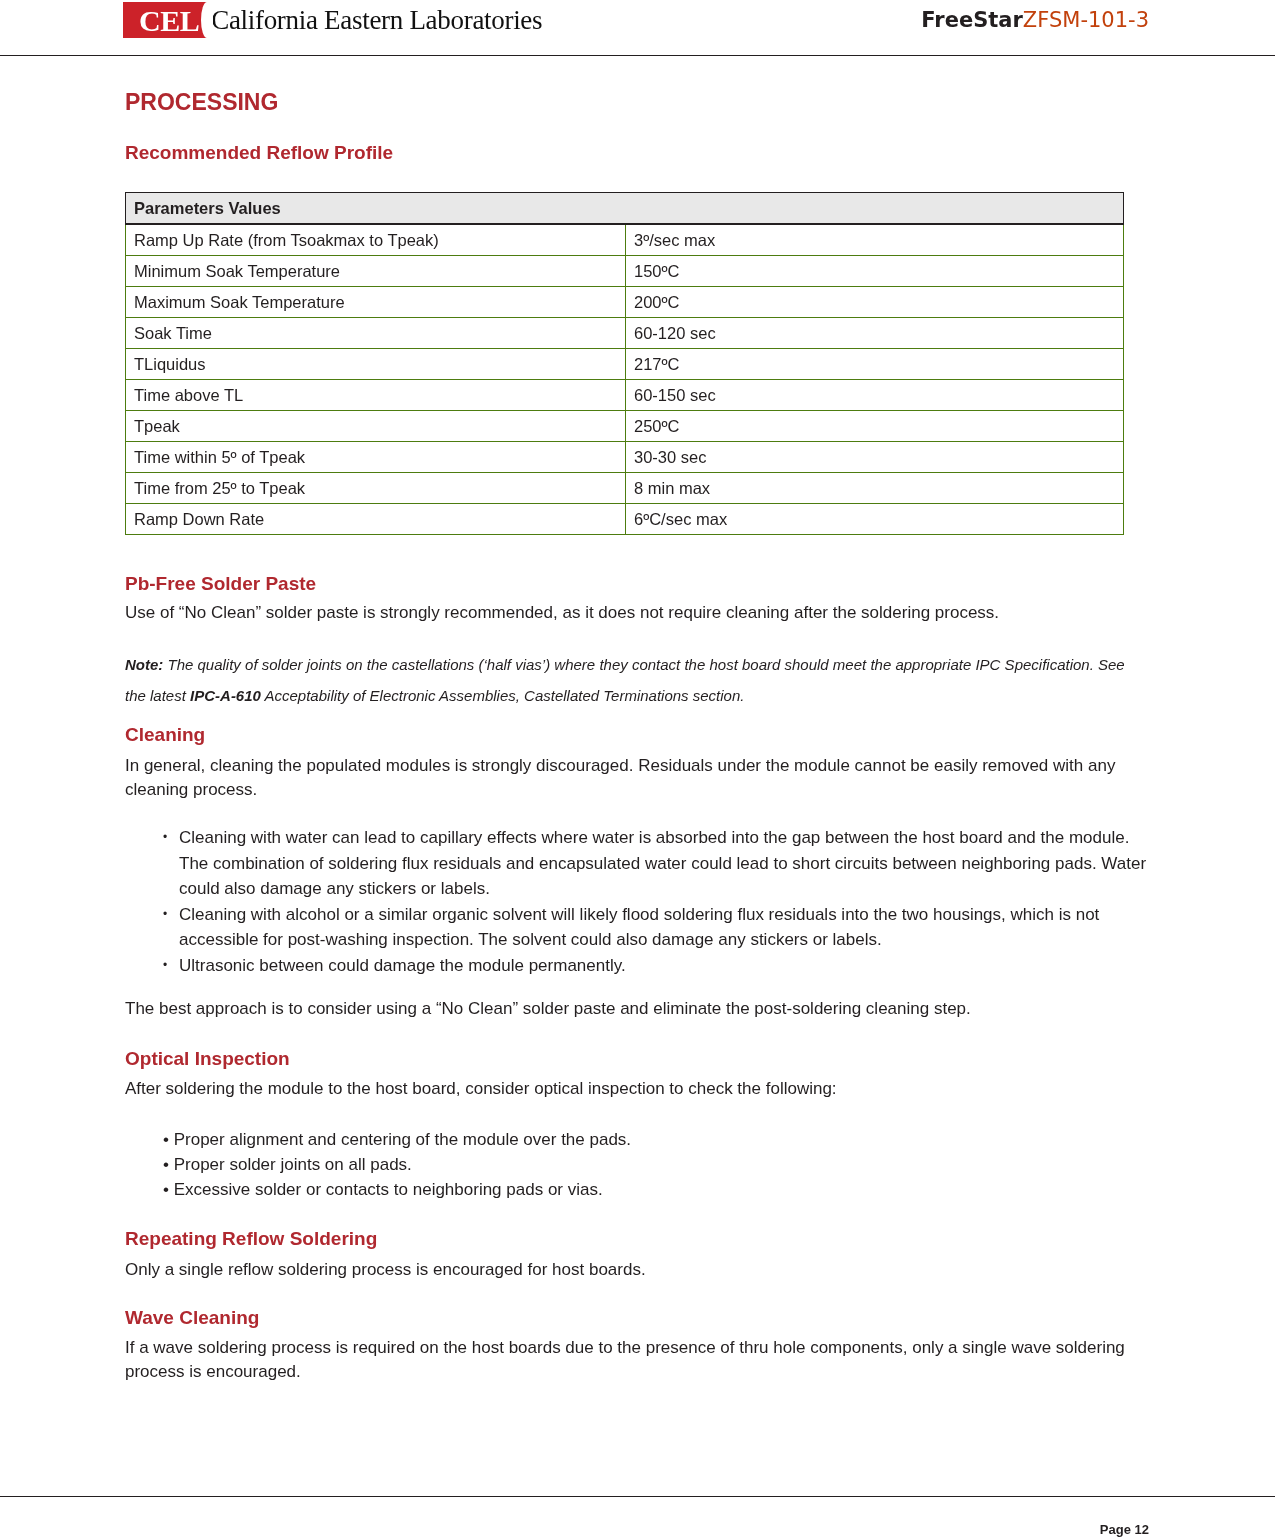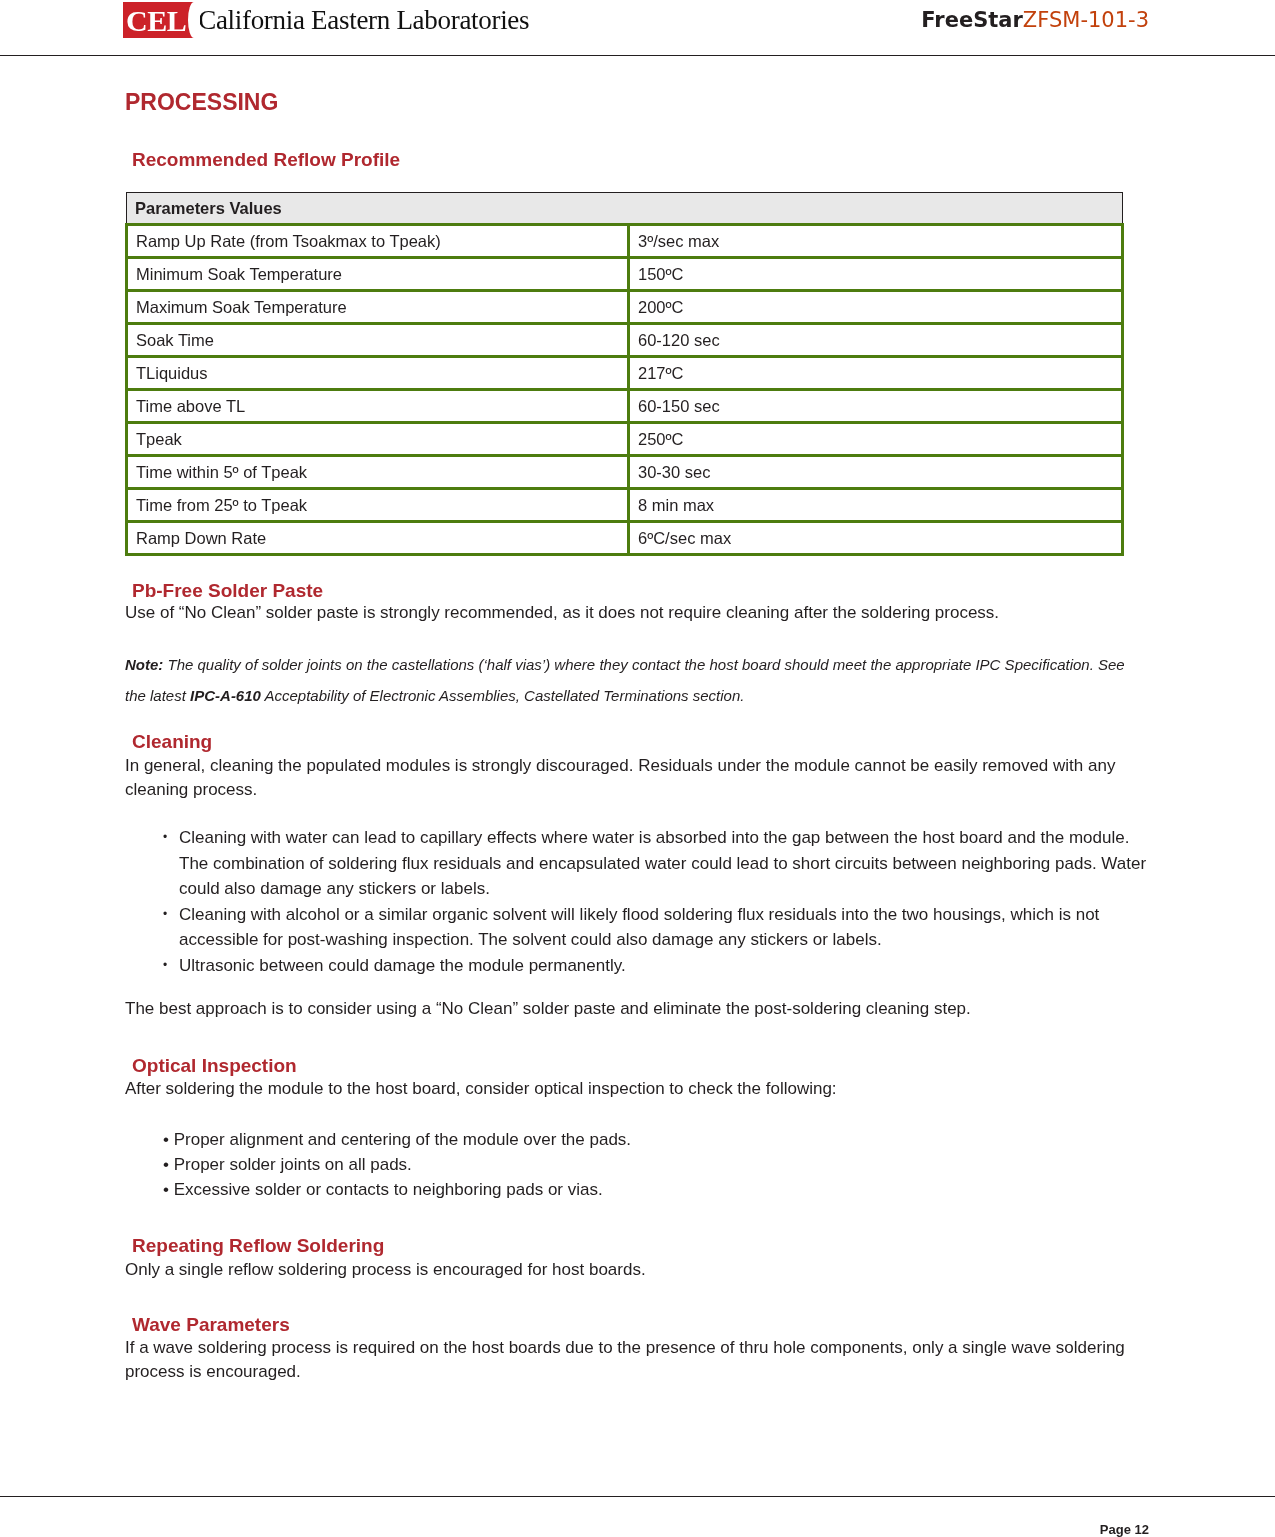--- a/index.html
+++ b/index.html
@@ -1,31 +1,31 @@
 <!DOCTYPE html>
 <html><head>
   <meta charset="utf-8">
   <style>
     html, body { margin: 0; padding: 0; background: #ffffff; }
     body { width: 1275px; height: 1537px; position: relative; font-family: "Liberation Sans", sans-serif; color: #231f20; overflow: hidden; }
     .header { position: absolute; left: 0; top: 0; width: 1275px; height: 56px; border-bottom: 1.5px solid #231f20; box-sizing: border-box; }
     .logo { position: absolute; left: 123px; top: 2px; height: 36px; display: flex; align-items: center; }
-    .logo-mark { background: #cc2229; color: #ffffff; font-family: "Liberation Serif", serif; font-weight: bold; font-size: 30px; height: 36px; line-height: 38px; padding: 0 8px 0 3px; position: relative; letter-spacing: -0.5px; }
+    .logo-mark { background: #cc2229; color: #ffffff; font-family: "Liberation Serif", serif; font-weight: bold; font-size: 30px; height: 36px; line-height: 38px; padding: 0 8px 0 16px; position: relative; letter-spacing: -0.5px; }
     .logo-mark::after { content: ""; position: absolute; right: -6px; top: 0; width: 12px; height: 36px; background: #ffffff; border-radius: 50% 0 0 50%; }
     .logo-text { font-family: "Liberation Serif", serif; font-size: 27px; color: #111; margin-left: 4px; letter-spacing: -0.3px; }
     .product { position: absolute; right: 126px; top: 8px; font-size: 21px; font-family: "DejaVu Sans", sans-serif; }
     .product b { font-weight: bold; }
     .product span.model { font-weight: normal; color: #c2410c; }
     h1 { color: #b0282f; font-size: 23px; font-weight: bold; margin: 3px 0 0 0; }
-    h2 { color: #b0282f; font-size: 19px; font-weight: bold; margin: 7px; }
+    h2 { color: #b0282f; font-size: 19px; font-weight: bold; margin: 0; }
     p { margin: 0; font-size: 17px; line-height: 24px; }
 
     table.params { position: absolute; left: 125px; top: 192px; width: 999px; border-collapse: collapse; font-size: 16.5px; }
     table.params th { background: #e8e8e8; text-align: left; font-weight: bold; padding: 4px 8px 3px 8px; border: 1.5px solid #231f20; border-bottom-width: 2.5px; height: 23px; }
-    table.params td { border: 3px solid #4d7c0f; padding: 3px 8px; height: 24px; }
+    table.params td { border: 1px solid #4d7c0f; padding: 3px 8px; height: 24px; }
     table.params td.param { width: 483px; }
 
     .abs { position: absolute; left: 125px; }
     .note { font-size: 15px; font-style: italic; line-height: 31px; width: 1000px; }
     .bullets { list-style: none; margin: 0; padding: 0; }
     .bullets li { position: relative; padding-left: 54px; font-size: 17px; line-height: 25.5px; }
     .bullets li::before { content: "\2022"; position: absolute; left: 38px; font-size: 12px; }
     .dotlist { list-style: none; margin: 0; padding: 0; }
     .dotlist li { font-size: 17px; line-height: 25px; padding-left: 38px; }
 
@@ -121,17 +121,17 @@
 
 <ul class="abs dotlist" style="top:1127px; width:1025px;">
   <li>• Proper alignment and centering of the module over the pads.</li>
   <li>• Proper solder joints on all pads.</li>
   <li>• Excessive solder or contacts to neighboring pads or vias.</li>
 </ul>
 
 <h2 class="abs" style="top:1228px;">Repeating Reflow Soldering</h2>
 <p class="abs" style="top:1258px; width:1025px;">Only a single reflow soldering process is encouraged for host boards.</p>
 
-<h2 class="abs" style="top:1307px;">Wave Parameters</h2>
+<h2 class="abs" style="top:1307px;">Wave Cleaning</h2>
 <p class="abs" style="top:1336px; width:1025px;">If a wave soldering process is required on the host boards due to the presence of thru hole components, only a single wave soldering process is encouraged.</p>
 
 <div class="footer-line"></div>
 <div class="page-num">Page 12</div>
 
 </body></html>

